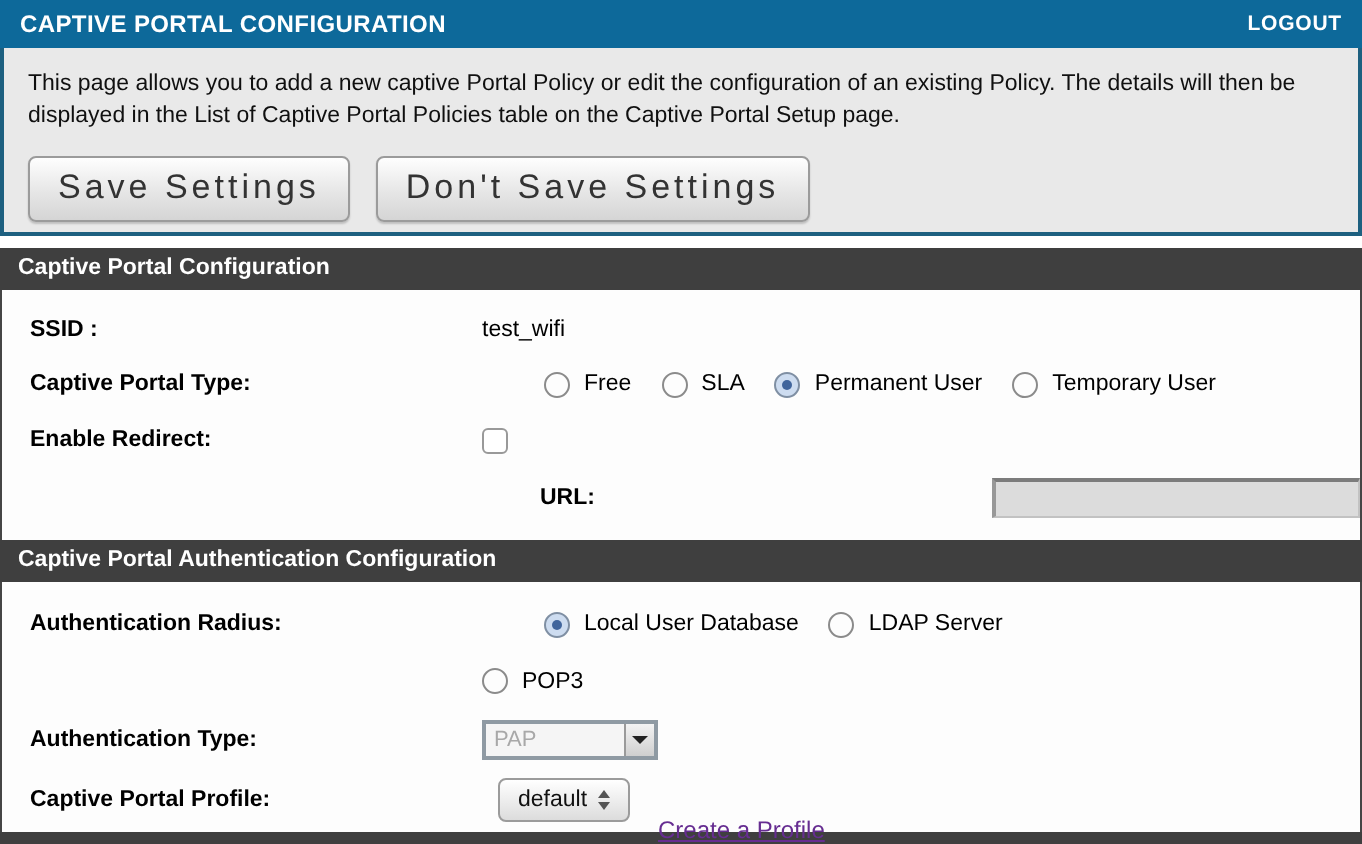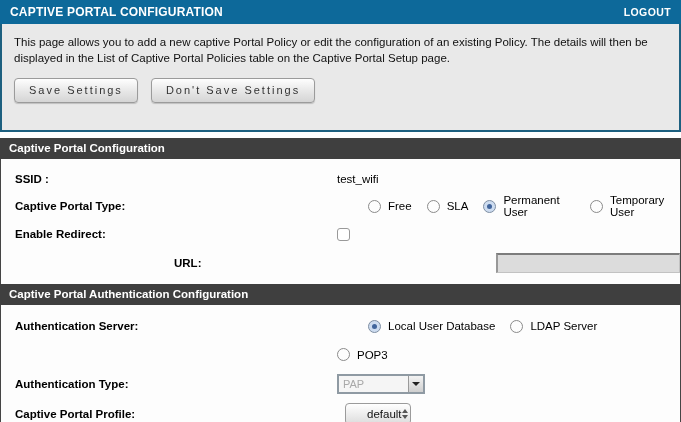--- a/index.html
+++ b/index.html
@@ -7,43 +7,43 @@
               font-family:"Liberation Sans", sans-serif; }
 
   
   .top-bar { height:24px; background:#0d699a; display:flex; align-items:center;
              justify-content:space-between; padding:0 10px; }
   .top-bar .title { color:#fff; font-weight:bold; font-size:12px; letter-spacing:.2px; }
   .top-bar .logout { color:#fff; font-weight:bold; font-size:10.5px; letter-spacing:.4px;
                      text-decoration:none; cursor:pointer;padding-left:12px; }
 
   
-  .intro-panel { height:108px; background:#e9e9e9; border:2px solid #1d6080; border-top:none;
+  .intro-panel { height:94px; background:#e9e9e9; border:2px solid #1d6080; border-top:none;
                  padding:10px 12px 12px; }
   .description { font-size:11.5px; color:#101010; line-height:16px; width:652px; }
   .buttons-row { margin-top:12px; display:flex; gap:13px; }
-  .btn { font-family:"Liberation Sans",sans-serif; font-size:11px; color:#333;
+  .btn { font-family:"Liberation Sans",sans-serif; font-size:17px; color:#333;
          letter-spacing:2px; padding:5px 14px 6px; border:1px solid #9b9b9b; border-radius:4px;
          background:linear-gradient(#fefefe, #e6e6e6 55%, #d5d5d5);
          box-shadow:0 1px 1px rgba(0,0,0,.18); cursor:pointer; }
 
   .gap { height:6px; background:#fff; }
 
   
   .section-header { height:21px; line-height:21px; background:#3f3f3f; color:#fff;
                     font-weight:bold; font-size:11.5px; padding-left:9px; }
   .form-section { background:#fdfdfd; border-left:1px solid #454545; border-right:1px solid #454545;
                   padding-top:6px; }
   .form-section.first { height:125px; }
   .form-section.second { height:125px; padding-top:7px; }
 
   .form-row { display:flex; align-items:center; }
   .r-ssid { height:27px; } .r-type { height:28px;align-items:center; } .r-redirect { height:28px; } .r-url { height:30px;justify-content:flex-end; }
   .r-authserver { height:28px; } .r-pop3 { height:29px; } .r-authtype { height:30px; } .r-profile { height:29px; }
-  .form-label { width:336px; padding-left:14px; font-weight:bold; font-size:11.5px; color:#000; flex:none; }
+  .form-label { width:240px; padding-left:14px; font-weight:bold; font-size:11.5px; color:#000; flex:none; }
   .form-control { display:flex; align-items:center; }
 
   .plain-value { font-size:11.5px; color:#000; }
 
   
   .radio-group { display:flex; align-items:center; gap:15px;padding-left:31px; }
   .radio-item { display:inline-flex; align-items:center; gap:7px; font-size:11.5px; color:#000; cursor:pointer; }
   .radio { width:13px; height:13px; border:1px solid #8b8b8b; border-radius:50%;
            background:#fdfdfd; position:relative; flex:none; }
   .radio.selected { background:#cddcf0; border-color:#7f8fa3; }
@@ -62,21 +62,21 @@
   .combo-disabled .combo-text { font-size:11px; color:#a8a8a8; }
   .combo-disabled .combo-arrow-btn { margin-left:auto; width:15px; height:100%;
                     background:linear-gradient(#f3f3f3,#cfcfcf); border-left:1px solid #9a9a9a;
                     display:flex; align-items:center; justify-content:center; }
   .tri-down { width:0; height:0; border-left:4px solid transparent; border-right:4px solid transparent;
               border-top:4px solid #222; }
 
   
   .select-mac { width:66px; height:22px; border:1px solid #9b9b9b; border-radius:4px;
                 background:linear-gradient(#ffffff,#dcdcdc); display:flex; align-items:center;
-                padding:0 21px; cursor:pointer; }
+                padding:0 9px; cursor:pointer; }
   .select-mac .sel-text { font-size:11.5px; color:#111; }
   .spinner { margin-left:auto; display:flex; flex-direction:column; gap:2px; align-items:center; }
   .tri-up-s { width:0; height:0; border-left:3.5px solid transparent; border-right:3.5px solid transparent;
               border-bottom:4px solid #555; }
   .tri-down-s { width:0; height:0; border-left:3.5px solid transparent; border-right:3.5px solid transparent;
                 border-top:4px solid #555; }
 
   .profile-link { font-size:12px; color:#662d91; text-decoration:underline; margin-left:14px; cursor:pointer;margin-top:31px; }
 
   .footer-bar { height:6px; background:#3f3f3f; }
@@ -146,21 +146,21 @@
     </div>
   </div>
 
 </div>
 
 <div class="section-header">Captive Portal Authentication Configuration</div>
 
 <div class="form-section second">
 
   <div class="form-row r-authserver">
-    <div class="form-label">Authentication Server:</div>
+    <div class="form-label">Authentication Radius:</div>
     <div class="form-control radio-group">
       <span class="radio-item">
         <span class="radio selected"></span>
         <span>Local User Database</span>
       </span>
       <span class="radio-item">
         <span class="radio"></span>
         <span>LDAP Server</span>
       </span>
     </div>

